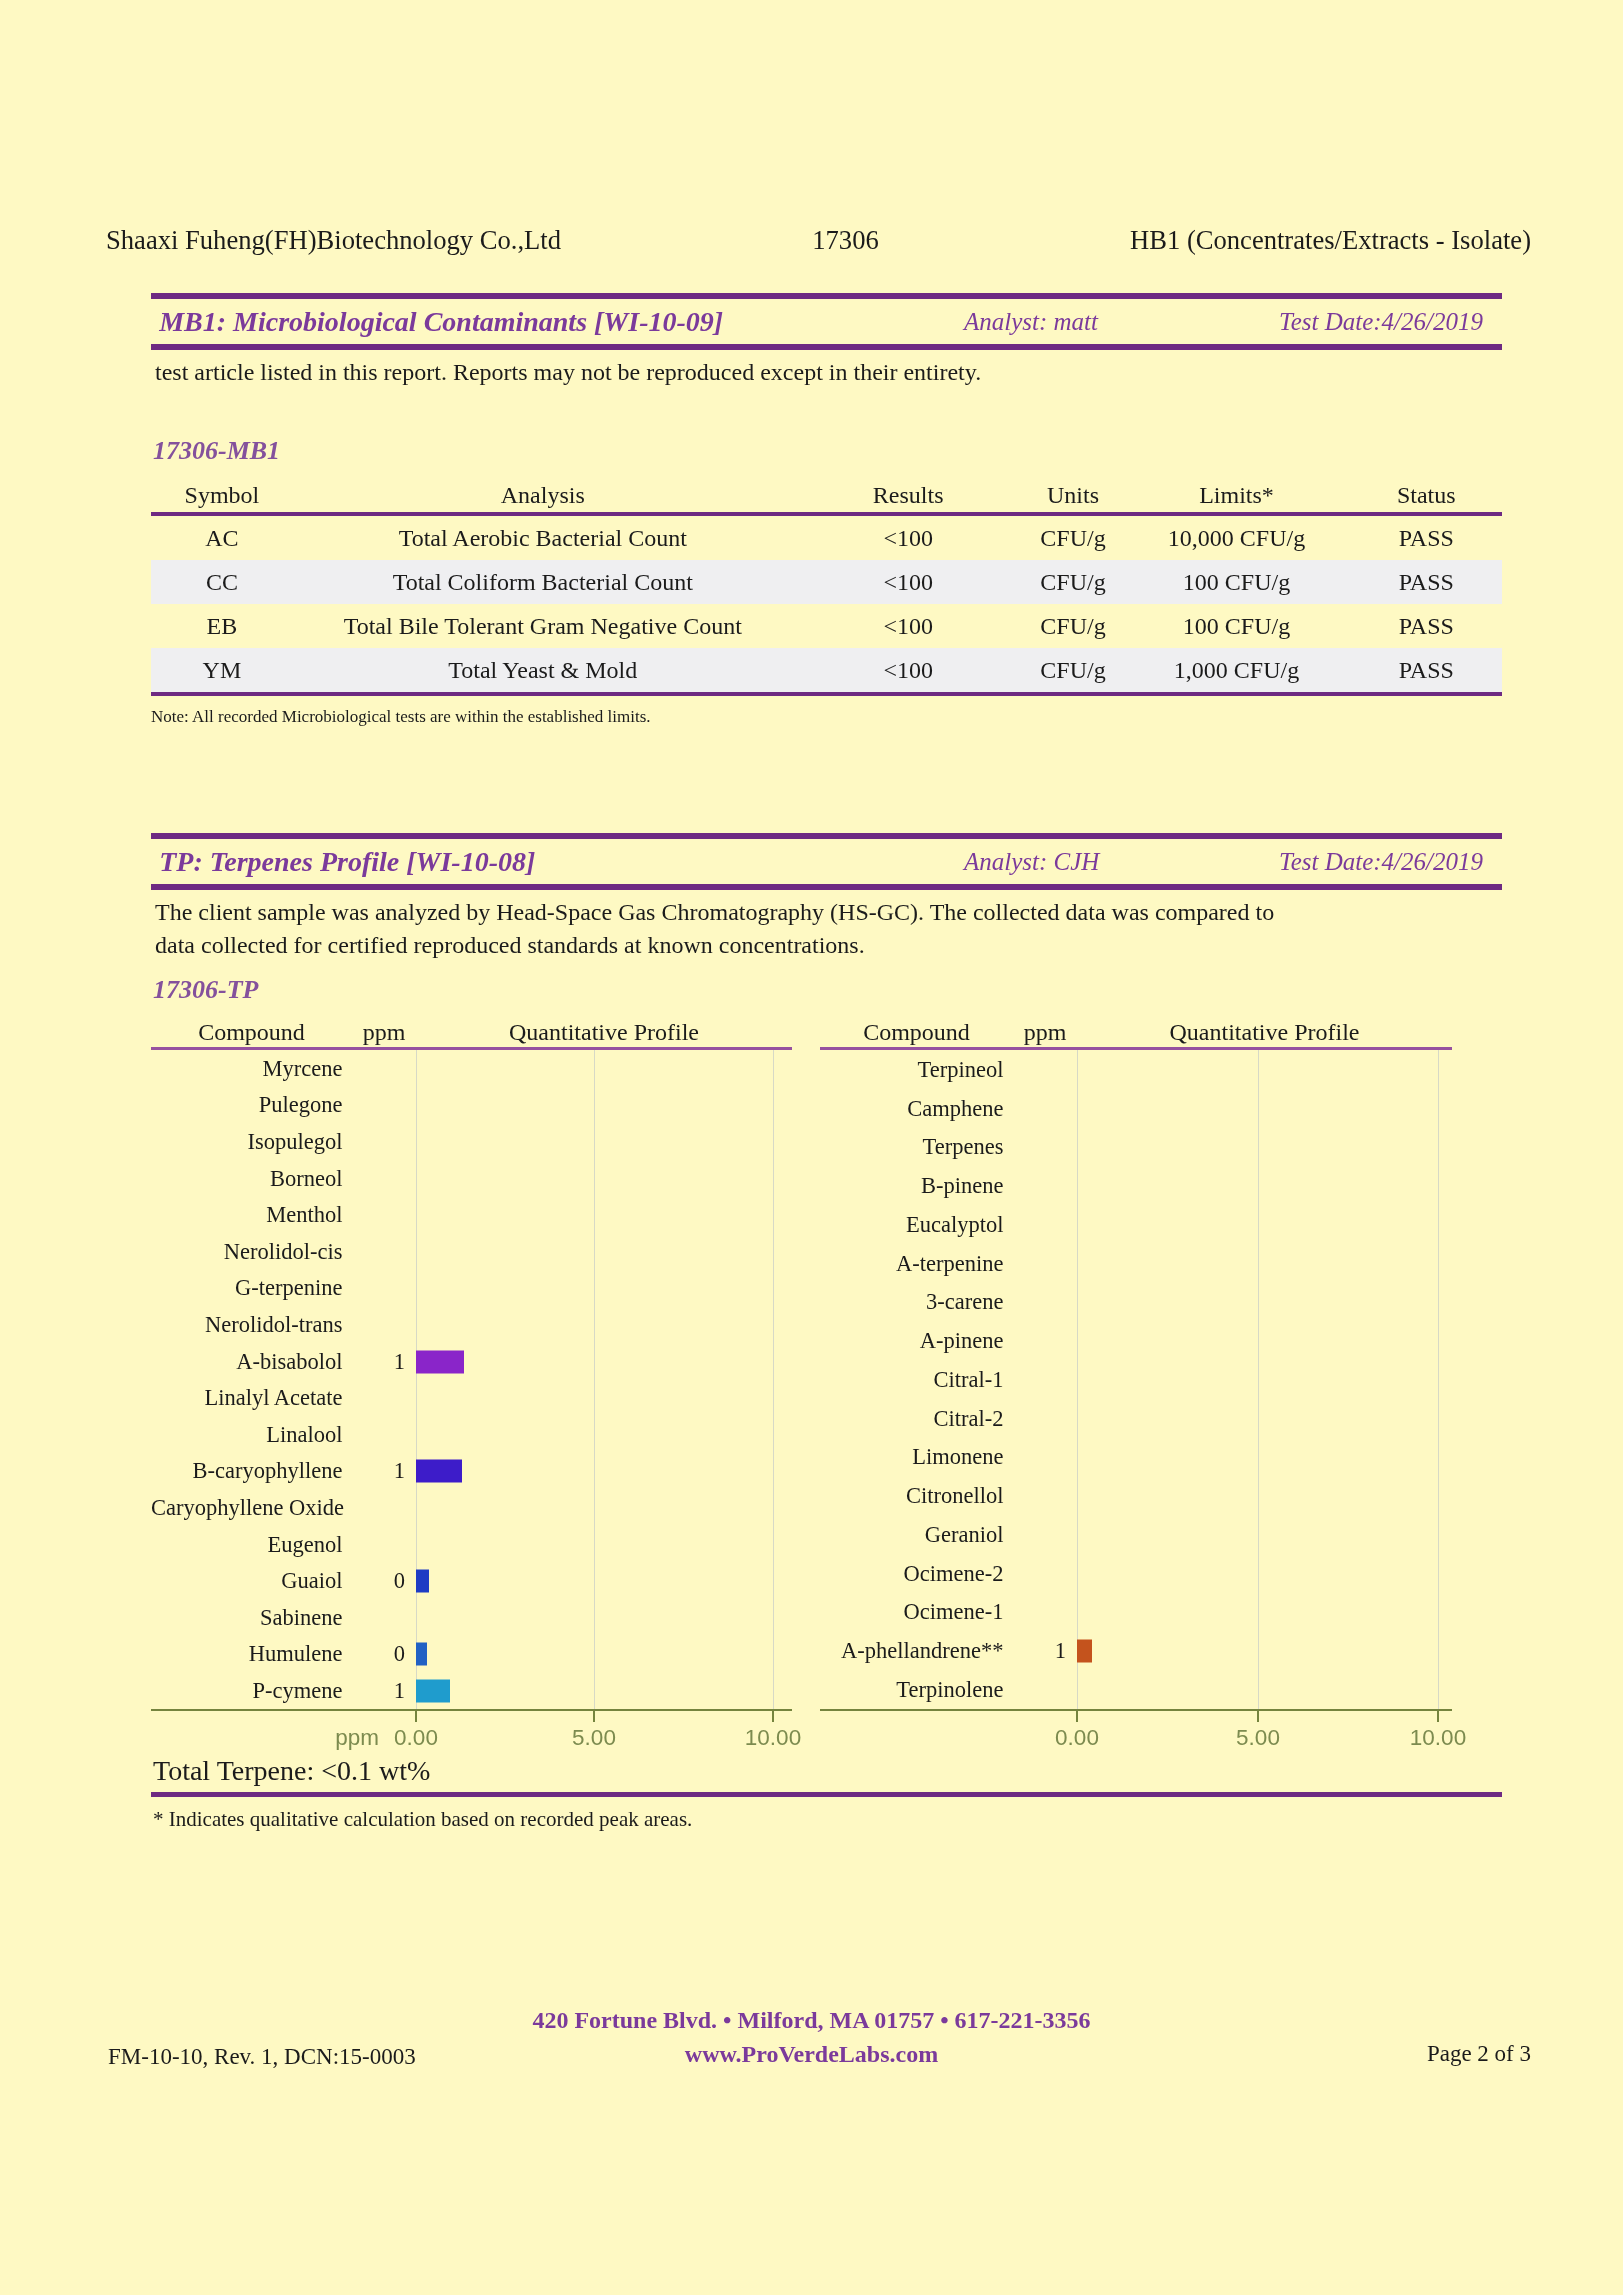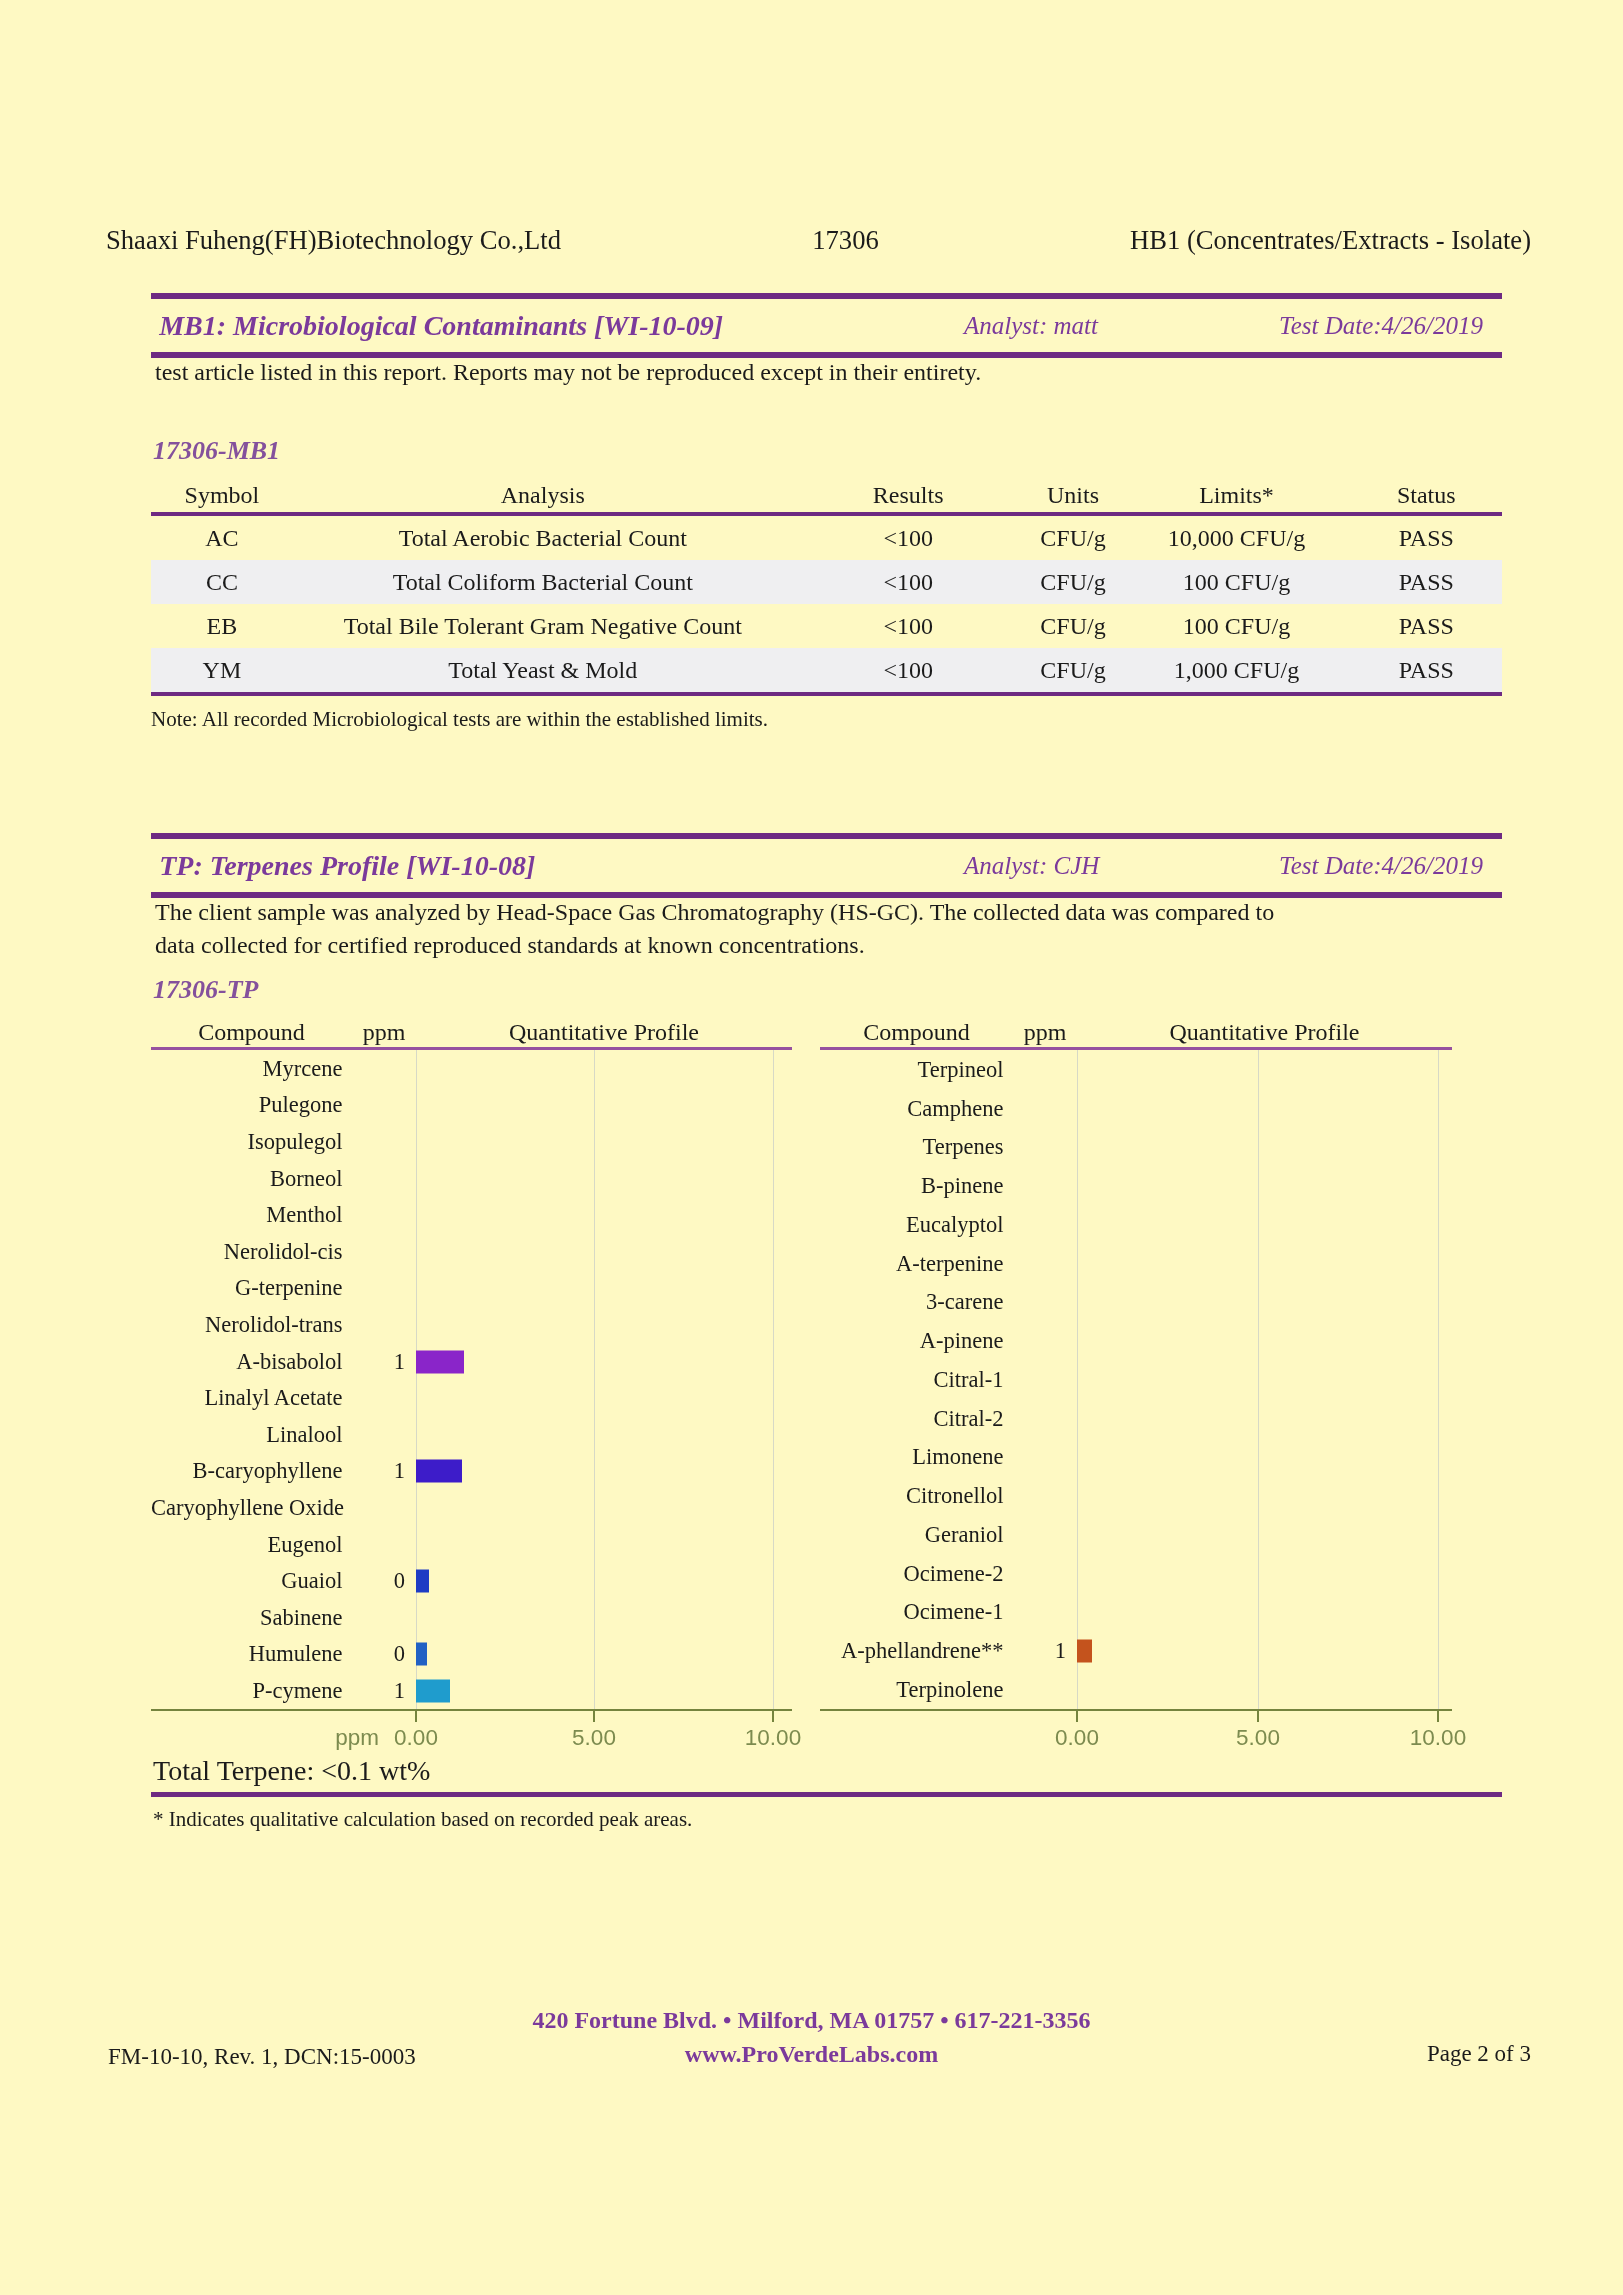--- a/index.html
+++ b/index.html
@@ -15,36 +15,36 @@
   }
   html,body{margin:0;padding:0;background:#e9e9e9;}
   .page{
     position:relative;width:1623px;height:2295px;background:#fef9c3;margin:0 auto;
     font-family:"Liberation Serif","DejaVu Serif",serif;color:var(--ink);overflow:hidden;
   }
   
   .doc-header{position:absolute;top:225px;left:106px;right:92px;display:flex;justify-content:space-between;font-size:26.6px;}
   
   .band{position:absolute;left:151px;width:1351px;border-top:6.8px solid var(--purple-dark);border-bottom:6.8px solid var(--purple-dark);}
-  .band-inner{position:relative;height:53px;}
+  .band-inner{position:relative;height:45px;}
   .band-title{position:absolute;left:8.2px;top:50%;transform:translateY(-50%);font-size:28px;font-weight:bold;font-style:italic;color:var(--purple-text);white-space:nowrap;}
   .band-analyst{position:absolute;left:813px;top:50%;transform:translateY(-50%);font-size:25px;font-style:italic;color:var(--purple-text);white-space:nowrap;}
   .band-date{position:absolute;right:19px;top:50%;transform:translateY(-50%);font-size:25px;font-style:italic;color:var(--purple-text);white-space:nowrap;}
   #band-mb1{top:293px;} #band-tp{top:833px;}
   .para{position:absolute;left:155px;width:1353px;font-size:24px;line-height:33px;}
   #para-mb1{top:356px;} #para-tp{top:896px;}
   .sample-code{position:absolute;left:153px;font-size:26px;font-weight:bold;font-style:italic;color:var(--purple-mid);}
   #code-mb1{top:436px;} #code-tp{top:975px;}
   
   .mtable{position:absolute;left:151px;top:479px;width:1351px;font-size:24px;}
   .mtable-header{display:grid;grid-template-columns:10.5% 37% 17.1% 7.3% 16.9% 11.2%;height:33px;align-items:center;text-align:center;border-bottom:4.8px solid var(--purple-dark);}
   .mtable-body{border-bottom:4.8px solid var(--purple-dark);}
   .mtable-row{display:grid;grid-template-columns:10.5% 37% 17.1% 7.3% 16.9% 11.2%;height:44px;align-items:center;text-align:center;}
   .mtable-row.shaded{background:var(--shade);}
-  .mtable-note{margin-top:11px;font-size:21px;}
+  .mtable-note{margin-top:11px;font-size:17px;}
   
   .chart{position:absolute;top:1017px;}
   #chart-left{left:151px;width:641px;}
   #chart-right{left:820px;width:632px;}
   .chart-header{display:grid;height:30px;align-items:center;text-align:center;font-size:24px;}
   .chart-underline{height:3.4px;background:var(--purple-light);}
   .chart-rows{position:relative;height:659px;border-bottom:2px solid var(--olive);display:flex;flex-direction:column;}
   .chart-row{flex:1;display:grid;align-items:center;position:relative;z-index:1;}
   .row-label{text-align:right;padding-right:9.5px;font-size:22.5px;white-space:nowrap;}
   .row-value{text-align:right;padding-right:11px;font-size:22.5px;}

